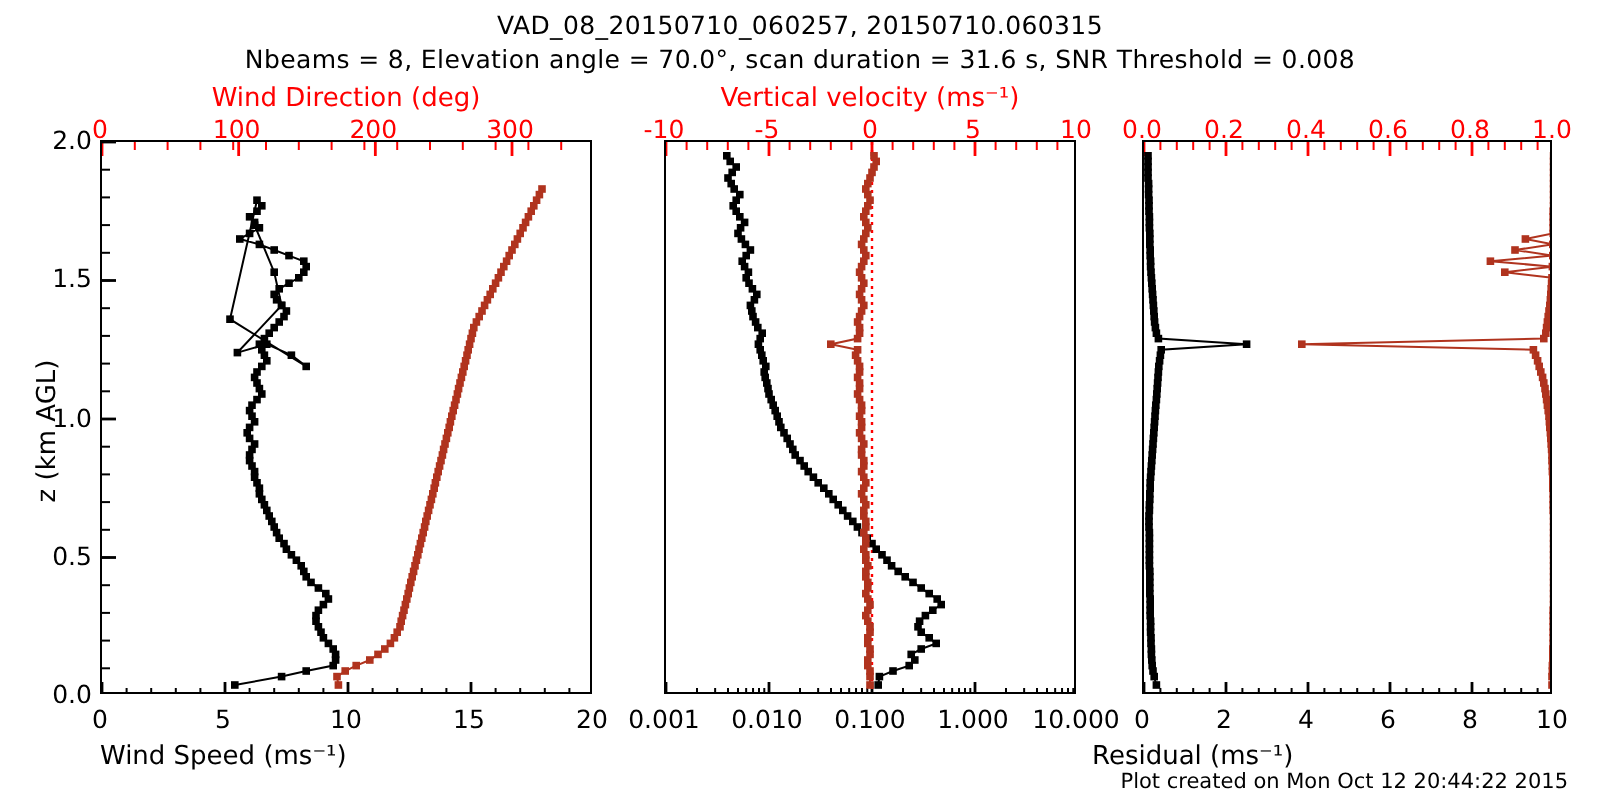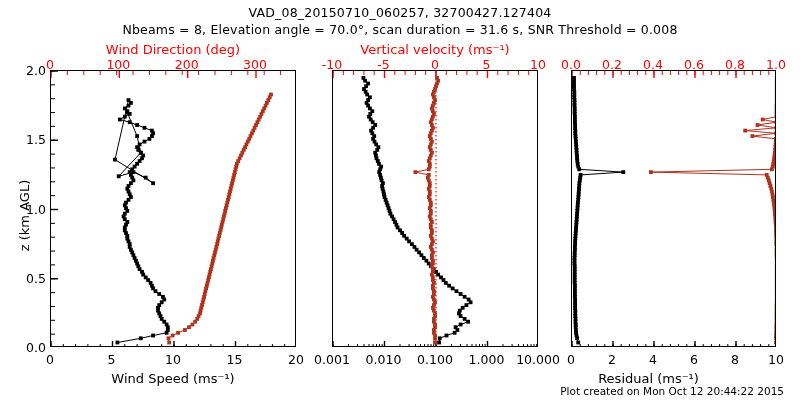--- a/index.html
+++ b/index.html
@@ -16,40 +16,40 @@
 
   .panel{position:absolute;top:70px;height:277px;border:1.6px solid #000;box-sizing:border-box;}
   .panel-inner{position:absolute;inset:0;overflow:hidden;}
 
   .axis-top-title{position:absolute;text-align:center;font-size:13px;color:#ff0000;top:42px;}
   .axis-top-ticklabels{position:absolute;top:57px;height:13px;color:#ff0000;font-size:12.5px;}
   .axis-top-ticklabels span{position:absolute;transform:translateX(-50%);white-space:nowrap;}
 
   .axis-bot-ticklabels{position:absolute;top:352px;height:14px;color:#000;font-size:12.5px;}
   .axis-bot-ticklabels span{position:absolute;transform:translateX(-50%);white-space:nowrap;}
-  .axis-bot-title{position:absolute;top:371px;text-align:center;font-size:13px;color:#000;}
+  .axis-bot-title{position:absolute;top:371px;text-align:left;font-size:13px;color:#000;}
 
   .ylab-ticks{position:absolute;left:2px;width:44px;}
   .ylab-ticks span{position:absolute;right:0;transform:translateY(-50%);font-size:12.5px;color:#000;white-space:nowrap;}
   #y-axis-title{
     position:absolute;left:-36px;top:208px;width:120px;text-align:center;
     transform:rotate(-90deg);font-size:13px;color:#000;white-space:nowrap;
   }
 
   #footer{position:absolute;top:385px;width:100%;text-align:center;font-size:10.5px;color:#000;}
   #footer-inner{position:absolute;right:16px;top:0;font-size:10.5px;white-space:nowrap;}
 
   svg{display:block;overflow:visible;}
 </style>
 </head>
 <body>
 
 <div id="root">
 
-  <div class="ttl" id="title-line1">VAD_08_20150710_060257, 32700427.127404</div>
+  <div class="ttl" id="title-line1">VAD_08_20150710_060257, 20150710.060315</div>
   <div class="ttl" id="title-line2">Nbeams = 8, Elevation angle = 70.0°, scan duration = 31.6 s, SNR Threshold = 0.008</div>
 
   <div class="axis-top-title" id="p1-top-title" style="left: 50px; width: 246px;">Wind Direction (deg)</div>
   <div class="axis-top-ticklabels" id="p1-top-ticks" style="left: 50px; width: 246px;">
       <span style="left: 0px;">0</span>
       <span style="left: 68.3333px;">100</span>
       <span style="left: 136.667px;">200</span>
       <span style="left: 205px;">300</span>
     </div>
 

